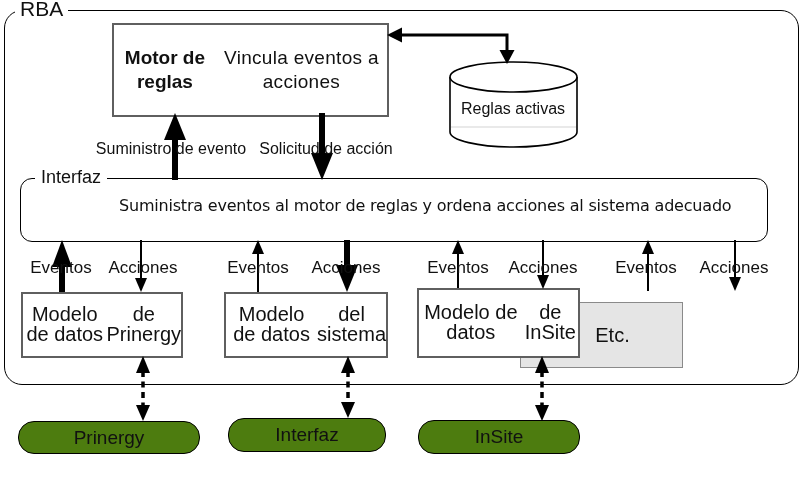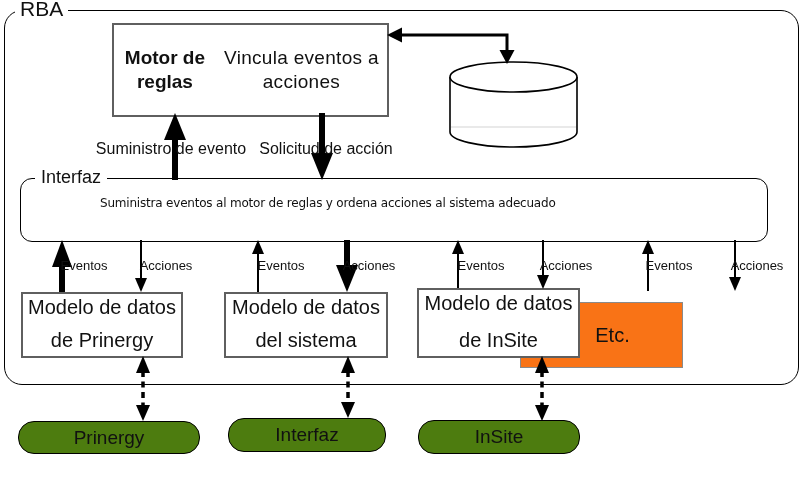--- a/index.html
+++ b/index.html
@@ -12,30 +12,30 @@
   .rba-box{left:4px;top:10px;width:793px;height:373px;border:1.6px solid #000;border-radius:18px;}
   .rba-label{position:absolute;left:10px;top:-13px;background:#fff;padding:0 5px;font-size:21px;line-height:22px;}
   
   .motor-box{left:112px;top:23px;width:273px;height:90px;border:2px solid #5f5f5f;background:#fff;
     display:flex;flex-direction:row;justify-content:center;align-items:center;text-align:center;}
   .motor-title{font-weight:bold;font-size:19px;line-height:24px;}
   .motor-sub{font-size:19px;line-height:24px;letter-spacing:.3px;}
   
   .interfaz-box{left:20px;top:178px;width:746px;height:62px;border:1.6px solid #000;border-radius:12px;}
   .interfaz-label{position:absolute;left:14px;top:-12px;background:#fff;padding:0 6px;font-size:18px;line-height:20px;}
-  .interfaz-text{left:100px;top:196px;font-family:"DejaVu Sans",sans-serif;font-size:12px;letter-spacing:-0.2px;white-space:nowrap;z-index:6;}
+  .interfaz-text{left:119px;top:196px;font-family:"DejaVu Sans",sans-serif;font-size:16px;letter-spacing:-0.2px;white-space:nowrap;z-index:6;}
   
-  .lbl{transform:translateX(-50%);white-space:nowrap;font-size:13px;z-index:6;margin-left:23px;}
+  .lbl{transform:translateX(-50%);white-space:nowrap;font-size:17px;z-index:6;}
   .lbl-mid{transform:translateX(-50%);white-space:nowrap;font-size:16px;z-index:6;}
   
   .model-box{width:162px;height:66px;border:2px solid #5f5f5f;background:#fff;z-index:3;
-    display:flex;flex-direction:column;justify-content:space-between;align-items:center;
+    display:flex;flex-direction:row;justify-content:space-between;align-items:center;
     padding:3px 0 6px 0;box-sizing:border-box;text-align:center;}
   .model-box div{font-size:20px;line-height:20px;}
-  .etc-box{left:520px;top:302px;width:163px;height:66px;border:1.6px solid #8a8a8a;background:#f97316;z-index:2;
+  .etc-box{left:520px;top:302px;width:163px;height:66px;border:1.6px solid #8a8a8a;background:#e5e5e5;z-index:2;
     display:flex;align-items:center;justify-content:center;padding-left:22px;box-sizing:border-box;}
   .etc-box span{font-size:20px;}
   
   .pill{border:1.6px solid #000;border-radius:16px;background:#4d7c0f;z-index:3;
     display:flex;align-items:center;justify-content:center;font-size:19px;}
   
   .overlay{left:0;top:0;z-index:4;pointer-events:none;}
   .cyl-label{left:513px;top:100px;transform:translateX(-50%);font-size:16px;z-index:6;white-space:nowrap;}
 </style>
 </head>
@@ -89,20 +89,21 @@
   <div class="abs pill" style="left:18px;top:421px;width:180px;height:31px;">
     <span>Prinergy</span>
   </div>
   <div class="abs pill" style="left:228px;top:418px;width:156px;height:32px;">
     <span>Interfaz</span>
   </div>
   <div class="abs pill" style="left:418px;top:420px;width:160px;height:32px;">
     <span>InSite</span>
   </div>
 
+  <div class="abs cyl-label">Reglas activas</div>
 
   <svg class="abs overlay" width="810" height="492" viewBox="0 0 810 492" aria-hidden="true">
 
     <g>
       <path d="M450,77 L450,132 A63.5,15 0 0 0 577,132 L577,77" fill="#fff" stroke="#000" stroke-width="1.6"></path>
       <line x1="451" y1="127" x2="576" y2="127" stroke="#d4d4d4" stroke-width="1.2"></line>
       <ellipse cx="513.5" cy="77" rx="63.5" ry="15" fill="#fff" stroke="#000" stroke-width="1.6"></ellipse>
     </g>
 
     <g>

